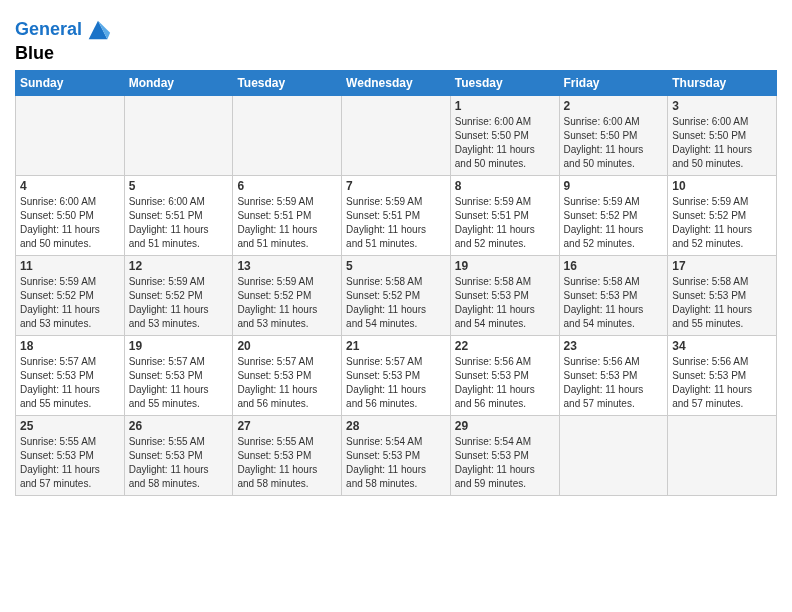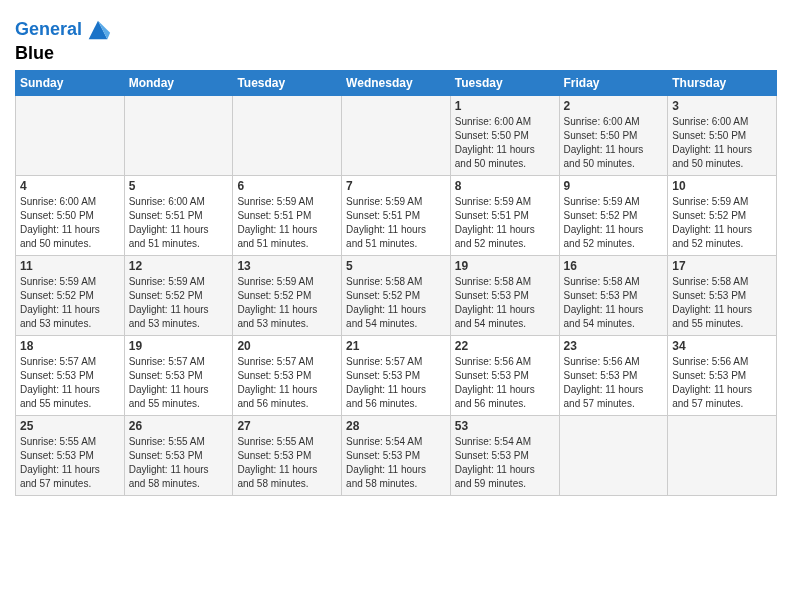--- a/index.html
+++ b/index.html
@@ -322,21 +322,21 @@
 and 58 minutes.</div>
         </td>
         <td>
           <span class="day-number">28</span>
           <div class="cell-text" style="white-space: pre-line;">Sunrise: 5:54 AM
 Sunset: 5:53 PM
 Daylight: 11 hours
 and 58 minutes.</div>
         </td>
         <td>
-          <span class="day-number">53</span>
+          <span class="day-number">29</span>
           <div class="cell-text" style="white-space: pre-line;">Sunrise: 5:54 AM
 Sunset: 5:53 PM
 Daylight: 11 hours
 and 59 minutes.</div>
         </td>
         <td></td>
         <td></td>
       </tr>
     </tbody>
 </table>

